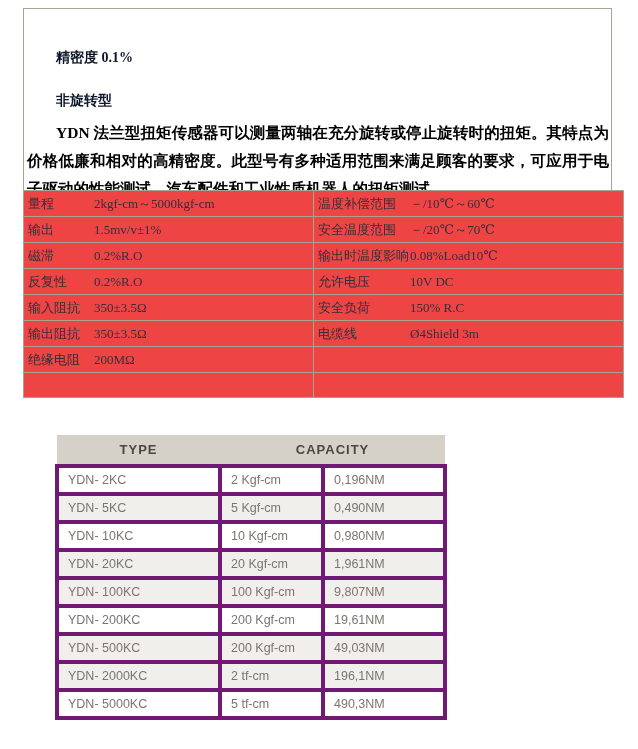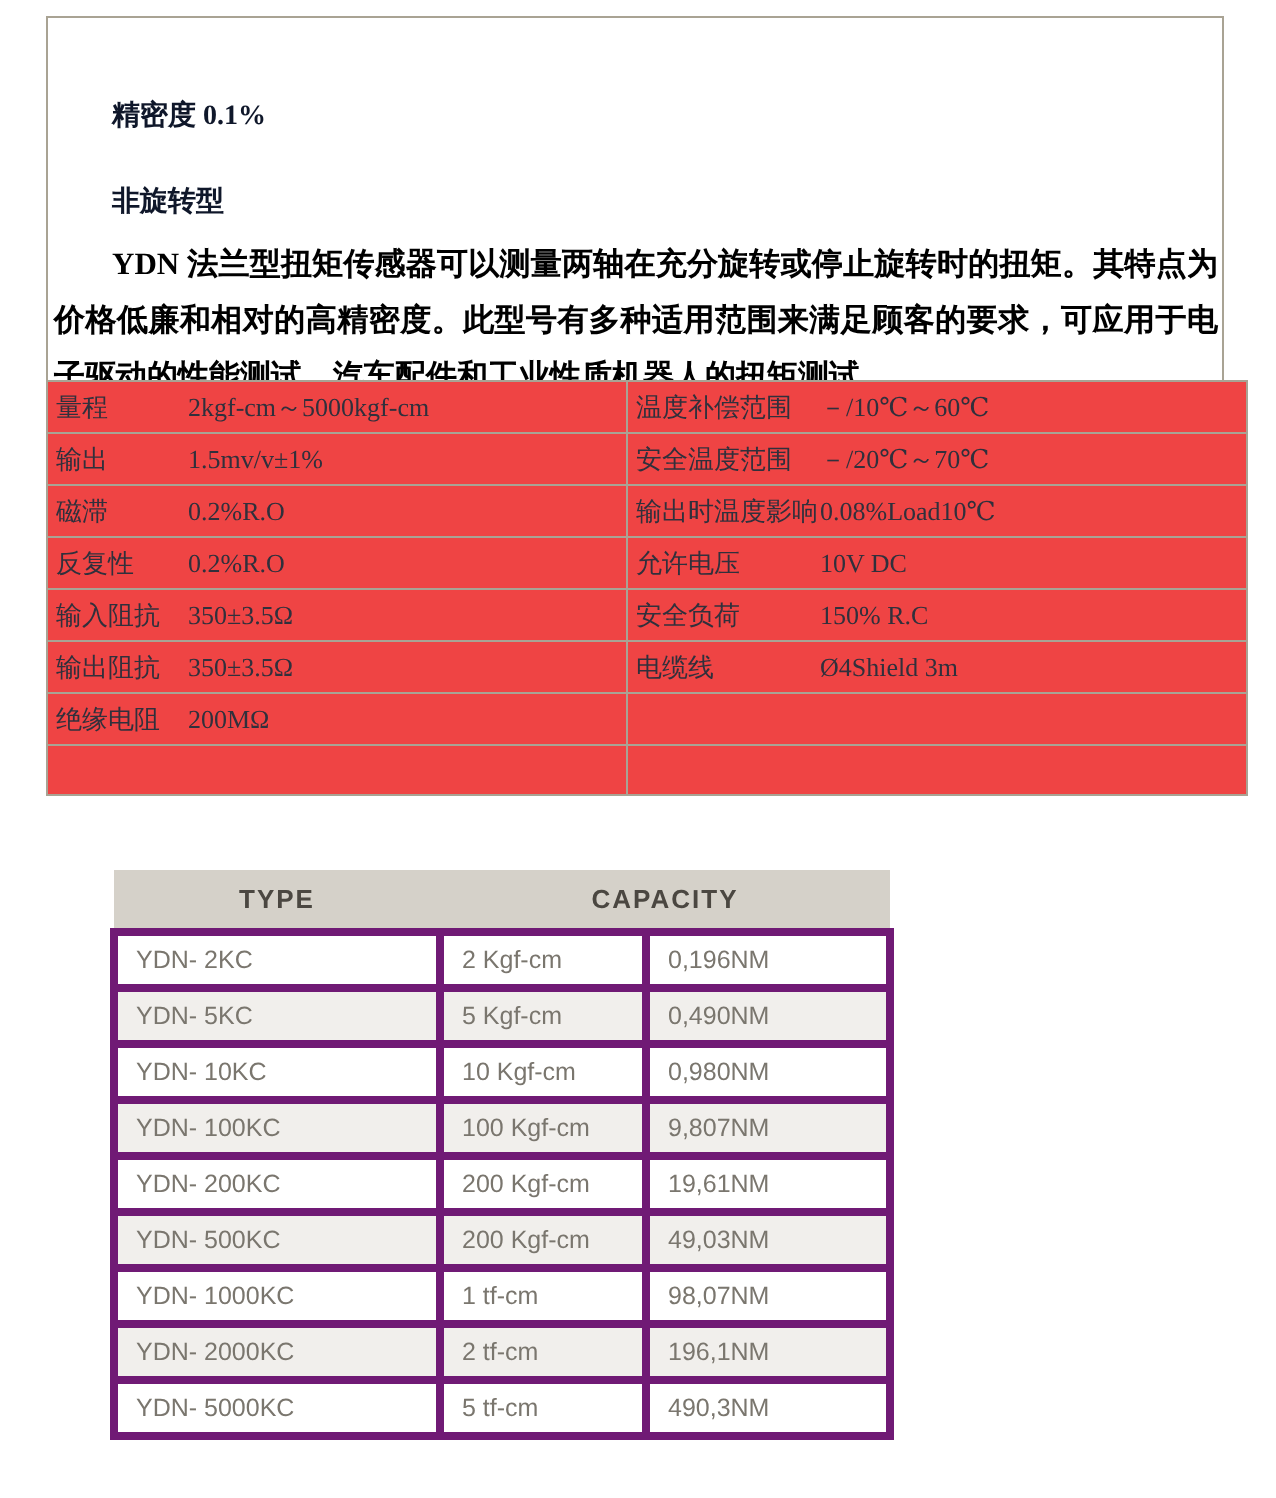--- a/index.html
+++ b/index.html
@@ -130,38 +130,38 @@
           <td>YDN- 5KC</td>
           <td>5 Kgf-cm</td>
           <td>0,490NM</td>
         </tr>
         <tr class="row-even">
           <td>YDN- 10KC</td>
           <td>10 Kgf-cm</td>
           <td>0,980NM</td>
         </tr>
         <tr class="row-odd">
+          <td>YDN- 20KC</td>
+          <td>20 Kgf-cm</td>
+          <td>1,961NM</td>
+        </tr>
+        <tr class="row-odd">
           <td>YDN- 100KC</td>
           <td>100 Kgf-cm</td>
           <td>9,807NM</td>
         </tr>
         <tr class="row-even">
           <td>YDN- 200KC</td>
           <td>200 Kgf-cm</td>
           <td>19,61NM</td>
         </tr>
         <tr class="row-odd">
           <td>YDN- 500KC</td>
           <td>200 Kgf-cm</td>
           <td>49,03NM</td>
-        </tr>
-        <tr class="row-even">
-          <td>YDN- 1000KC</td>
-          <td>1 tf-cm</td>
-          <td>98,07NM</td>
         </tr>
         <tr class="row-odd">
           <td>YDN- 2000KC</td>
           <td>2 tf-cm</td>
           <td>196,1NM</td>
         </tr>
         <tr class="row-even">
           <td>YDN- 5000KC</td>
           <td>5 tf-cm</td>
           <td>490,3NM</td>

